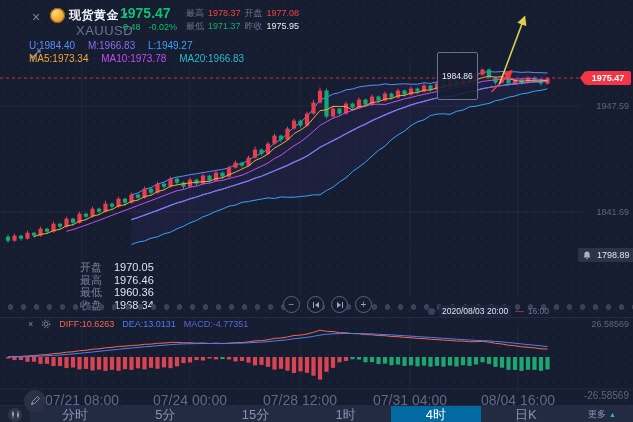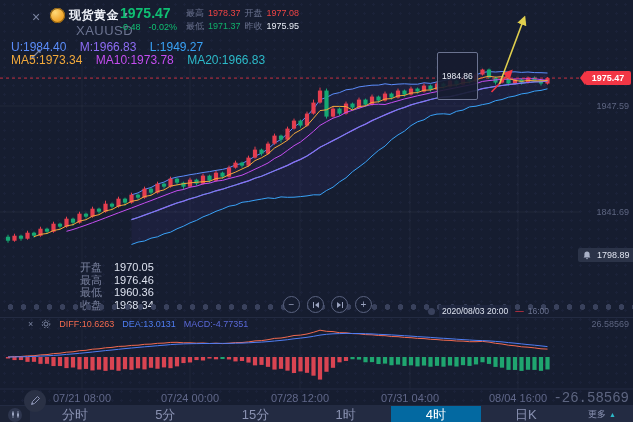--- a/index.html
+++ b/index.html
@@ -18,21 +18,21 @@
   .caret{font-size:7px;color:#8a92ae;margin-left:3px;vertical-align:2px;}
   .symbol{position:absolute;left:76px;top:23px;font-size:13px;color:#6b7390;letter-spacing:.5px;}
   .price{position:absolute;left:120px;top:5px;font-size:14px;font-weight:bold;color:#0fbf73;}
   .chg{position:absolute;left:120px;top:22px;font-size:9px;color:#0fbf73;}
   .chg span{margin-right:8px;}
   .stats{position:absolute;left:186px;top:7px;font-size:9px;line-height:13px;}
   .stats table{border-collapse:collapse;}
   .stats td{padding:0 4px 0 0;white-space:nowrap;}
   .stats .lb{color:#6b7390;}
   .v-red{color:#ef4444;} .v-green{color:#10b06a;} .v-white{color:#e8ecf5;}
-  .ind-row{position:absolute;left:11px;font-size:12px;white-space:nowrap;}
+  .ind-row{position:absolute;left:29px;font-size:10px;white-space:nowrap;}
   .ind-row span{margin-right:10px;}
   .r1{top:40px;} .r2{top:53px;}
   .c-boll-u{color:#5b8cfa;} .c-boll-m{color:#8d6cf5;} .c-boll-l{color:#39a2f7;}
   .c-ma5{color:#f2a93b;} .c-ma10{color:#c44df0;} .c-ma20{color:#2cb9c8;}
   
   .ax-label{position:absolute;font-size:9px;color:#5d6580;right:4px;text-align:right;}
   .price-tag{position:absolute;left:585px;top:71px;width:46px;height:14px;background:#f23645;color:#fff;
         font-size:9px;font-weight:bold;line-height:14px;text-align:center;border-radius:2px;}
   .price-tag:before{content:"";position:absolute;left:-5px;top:0;border:7px solid transparent;border-right:5px solid #f23645;border-left:0;}
   .peak-lbl{position:absolute;font-size:8.5px;color:#e8ecf5;background:rgba(22,28,48,.9);border:1px solid #6b7390;
@@ -53,23 +53,23 @@
   .range-lbl .d{width:7px;height:7px;border-radius:50%;background:#39415c;}
   .range-lbl .main{background:rgba(30,38,62,.9);padding:1px 3px;color:#dfe4f0;}
   .range-lbl .dash{color:#f23645;}
   .range-lbl .end{color:#6b7390;}
   
   .macd-head{position:absolute;left:28px;top:319px;display:flex;align-items:center;gap:8px;font-size:9px;}
   .macd-head .mi{color:#7d86a3;cursor:pointer;display:flex;}
   .c-diff{color:#f26a4f;} .c-dea{color:#4f7df2;} .c-macd{color:#5a68d8;}
   .hline{position:absolute;left:0;width:633px;height:1px;background:#232b42;}
   
-  .time-axis{position:absolute;left:0;top:392px;width:603px;height:13px;font-size:11px;color:#61688a;}
+  .time-axis{position:absolute;left:0;top:392px;width:603px;height:13px;font-size:14px;color:#61688a;}
   .time-axis span{position:absolute;transform:translateX(-50%);white-space:nowrap;}
-  .neg-lbl{position:absolute;right:4px;top:390px;font-size:14px;color:#5d6580;font-family:Liberation Mono, monospace;}
+  .neg-lbl{position:absolute;right:4px;top:390px;font-size:10px;color:#5d6580;}
   .draw-fab{position:absolute;left:24px;top:390px;width:22px;height:22px;border-radius:50%;background:#2a3145;
         display:flex;align-items:center;justify-content:center;cursor:pointer;z-index:5;}
   
   .toolbar{position:absolute;left:0;top:405px;width:633px;height:17px;background:#1c2336;display:flex;align-items:center;border-top:1px solid #232b42;}
   .tb-icon{width:30px;display:flex;justify-content:center;cursor:pointer;}
   .tb-icon .cir{width:14px;height:14px;border-radius:50%;background:#2e364e;display:flex;align-items:center;justify-content:center;}
   .tabs{flex:1;display:flex;height:100%;background:#232b42;}
   .tab{flex:1;display:flex;align-items:center;justify-content:center;font-size:13px;color:#8a92b2;cursor:pointer;}
   .tab.active{background:#0369a1;color:#fff;}
   .more{width:62px;display:flex;align-items:center;justify-content:center;font-size:9px;color:#8a92b2;gap:3px;cursor:pointer;height:100%;background:#232b42;}

